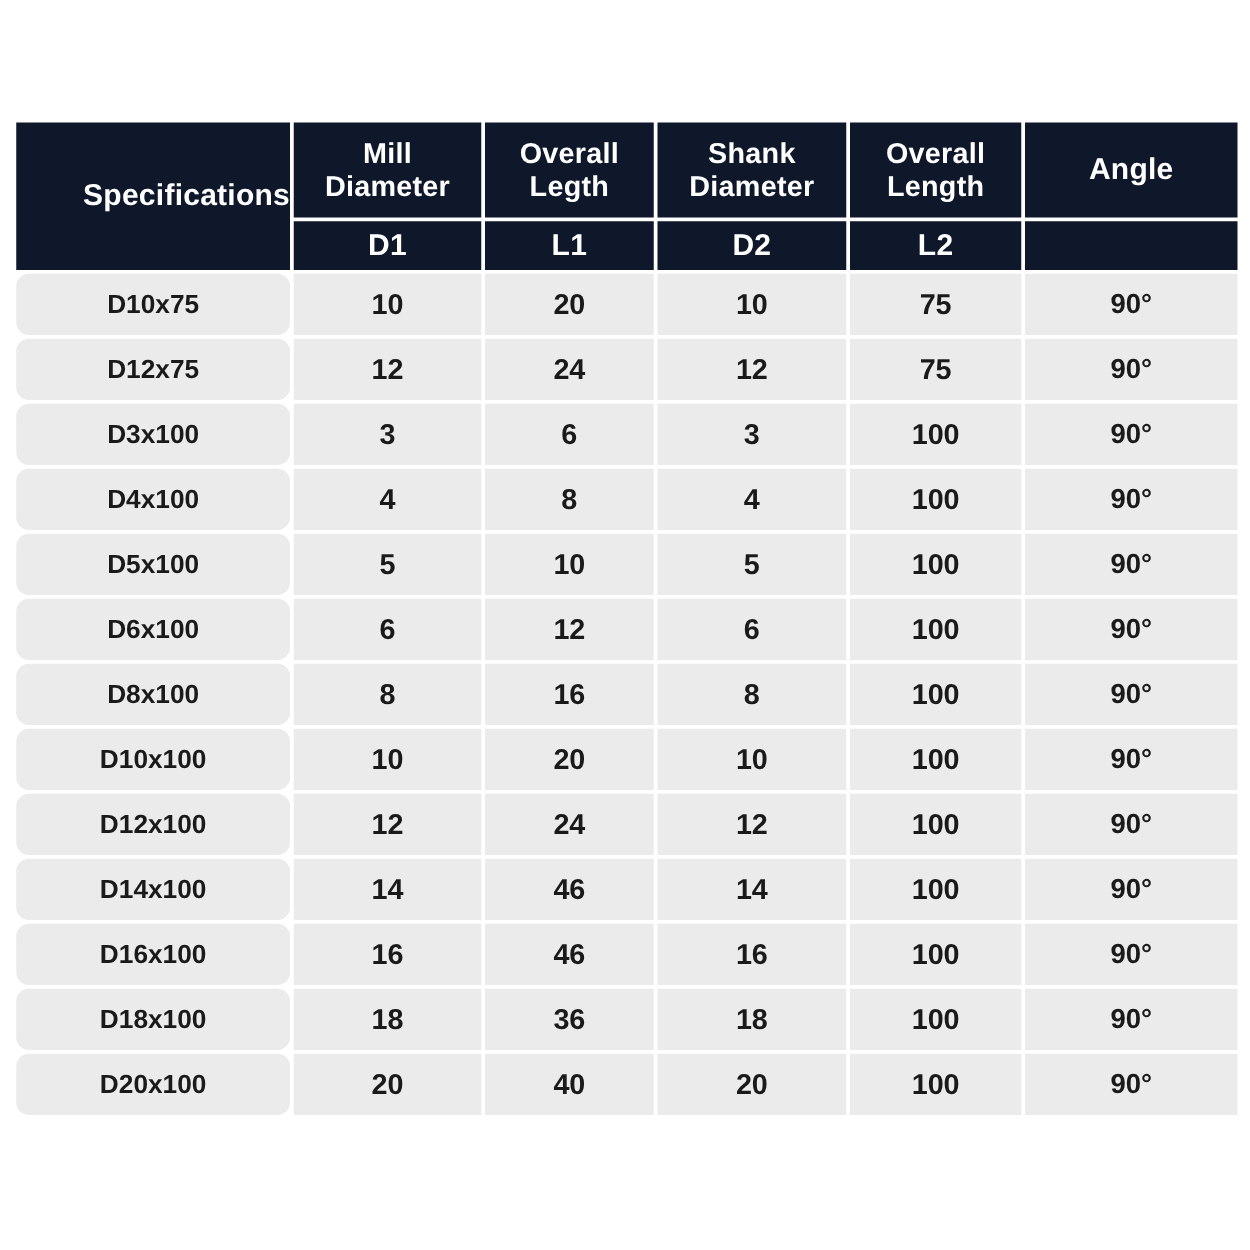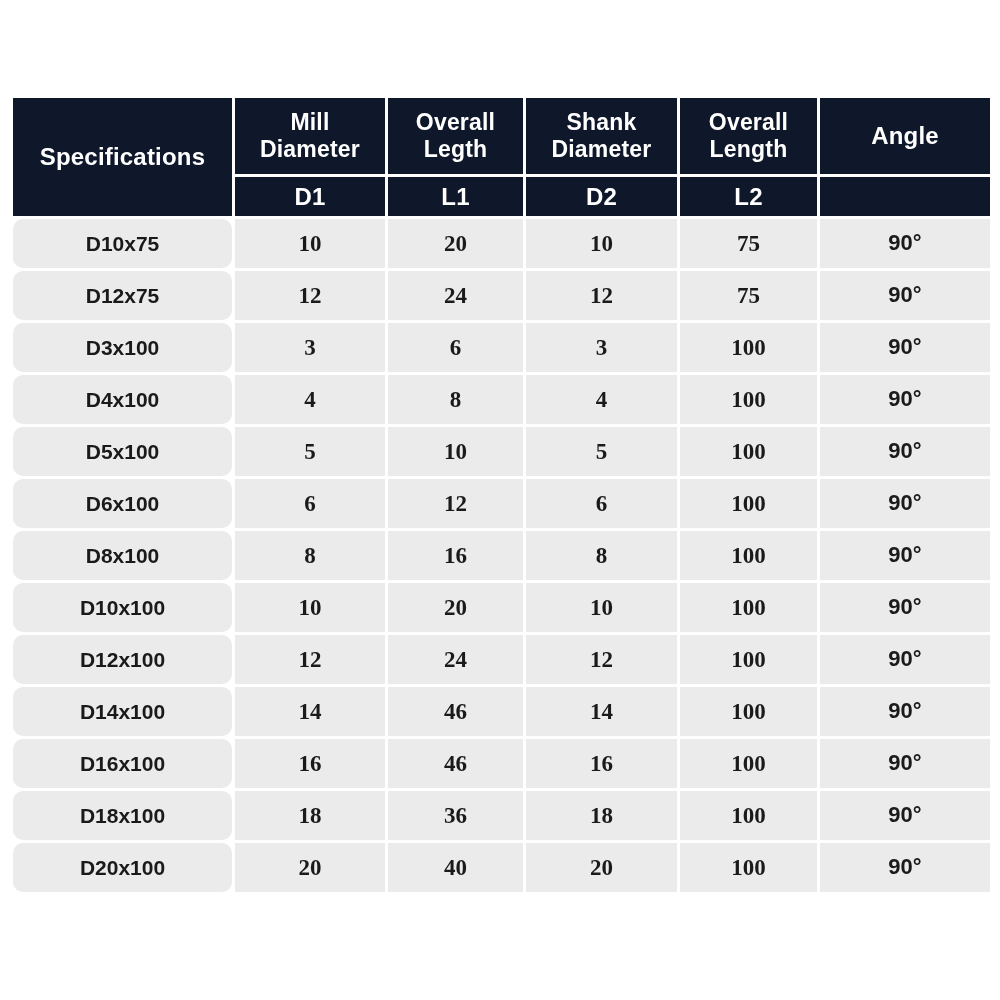--- a/index.html
+++ b/index.html
@@ -59,20 +59,21 @@
   }
 
   th.h-sub {
     height: 38px;
     font-size: 24px;
   }
 
   th.h-span {
     height: 118px;
     font-size: 24px;
+    text-align: right;
   }
 
   th.h-spec {
     font-size: 24px;
     vertical-align: middle;
   }
 
   th.h-angle {
     font-size: 24px;
     margin-left: 48px;
@@ -94,21 +95,20 @@
 
   td.spec-cell {
     font-size: 21px;
     font-weight: bold;
     border-radius: 10px;
   }
 
   td.num-cell {
     font-size: 23px;
     font-weight: bold;
-    font-family: Liberation Serif, serif;
   }
 
   td.angle-cell {
     font-size: 22px;
     font-weight: bold;
   }
 </style>
 </head>
 <body>
 

